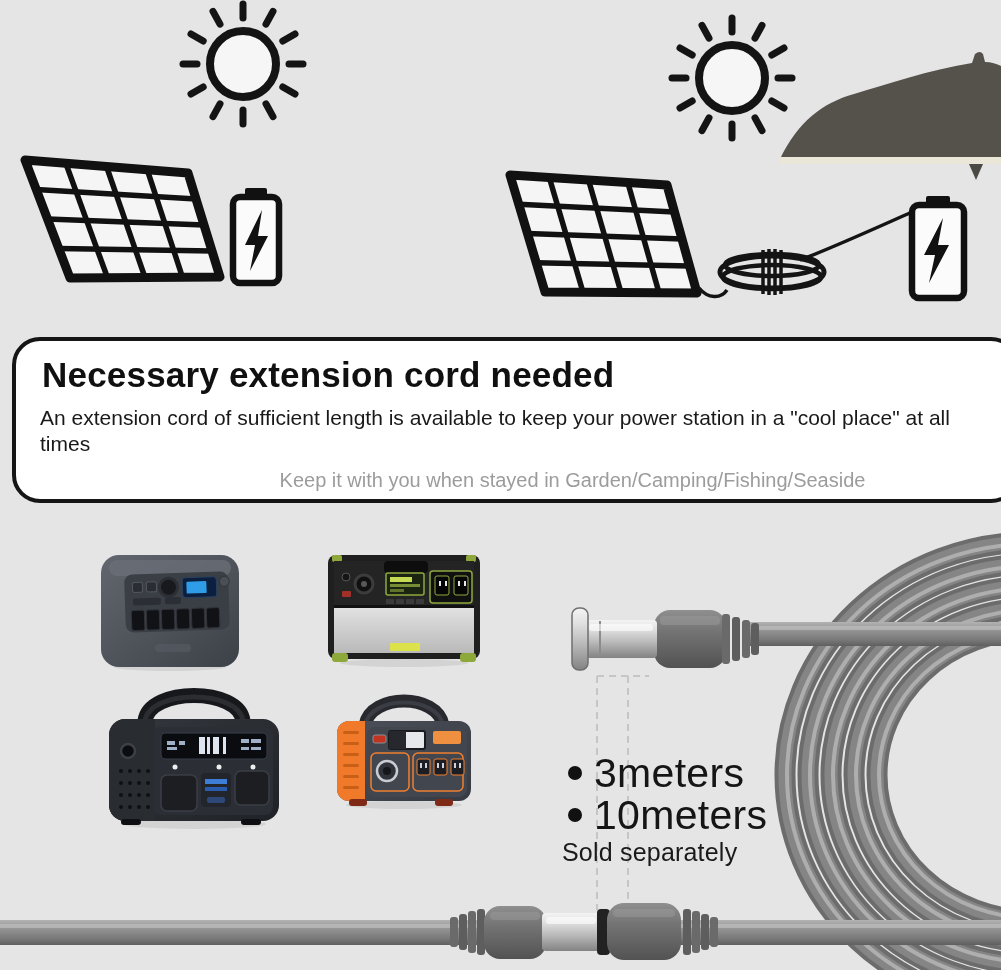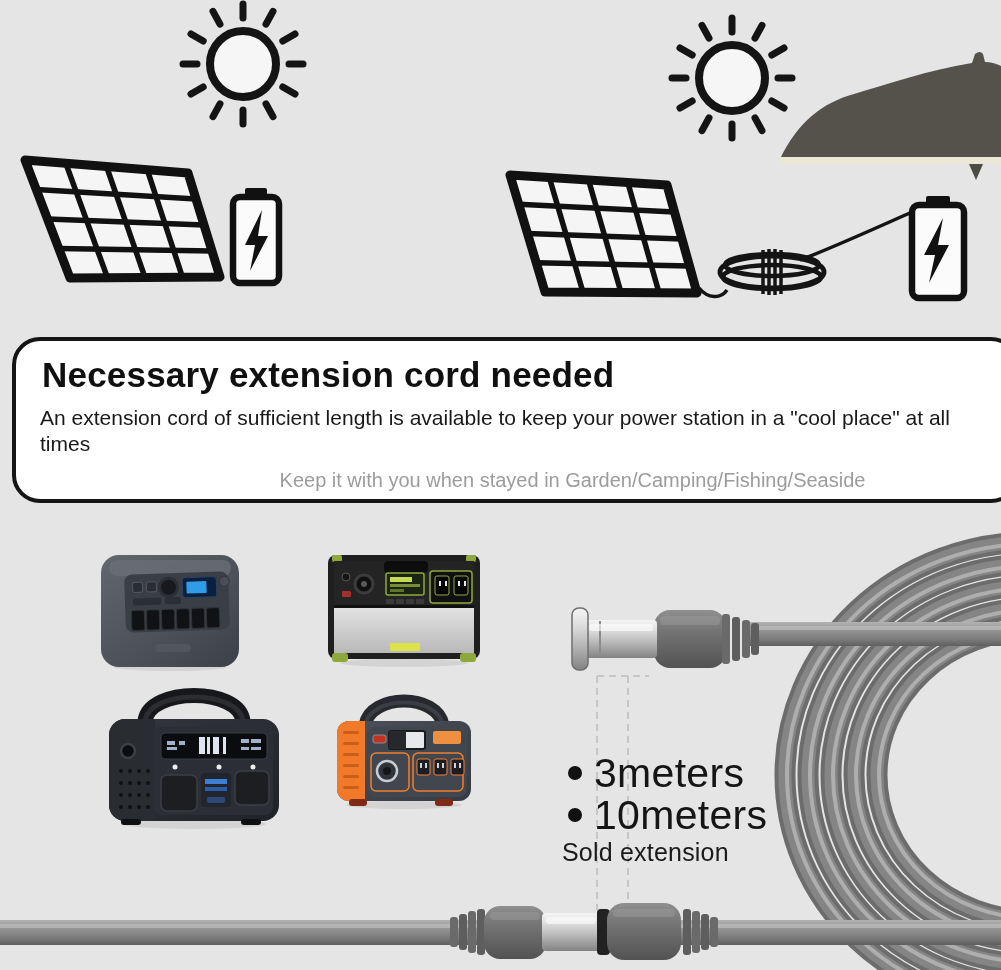--- a/index.html
+++ b/index.html
@@ -412,16 +412,16 @@
 
   <div class="abs length-options">
     <div class="opt">
       <span class="dot"></span>
       <span class="opt-label">3meters</span>
     </div>
     <div class="opt">
       <span class="dot"></span>
       <span class="opt-label">10meters</span>
     </div>
-    <div class="opt-note">Sold extension</div>
+    <div class="opt-note">Sold separately</div>
   </div>
 
 </div>
 
 </body></html>

